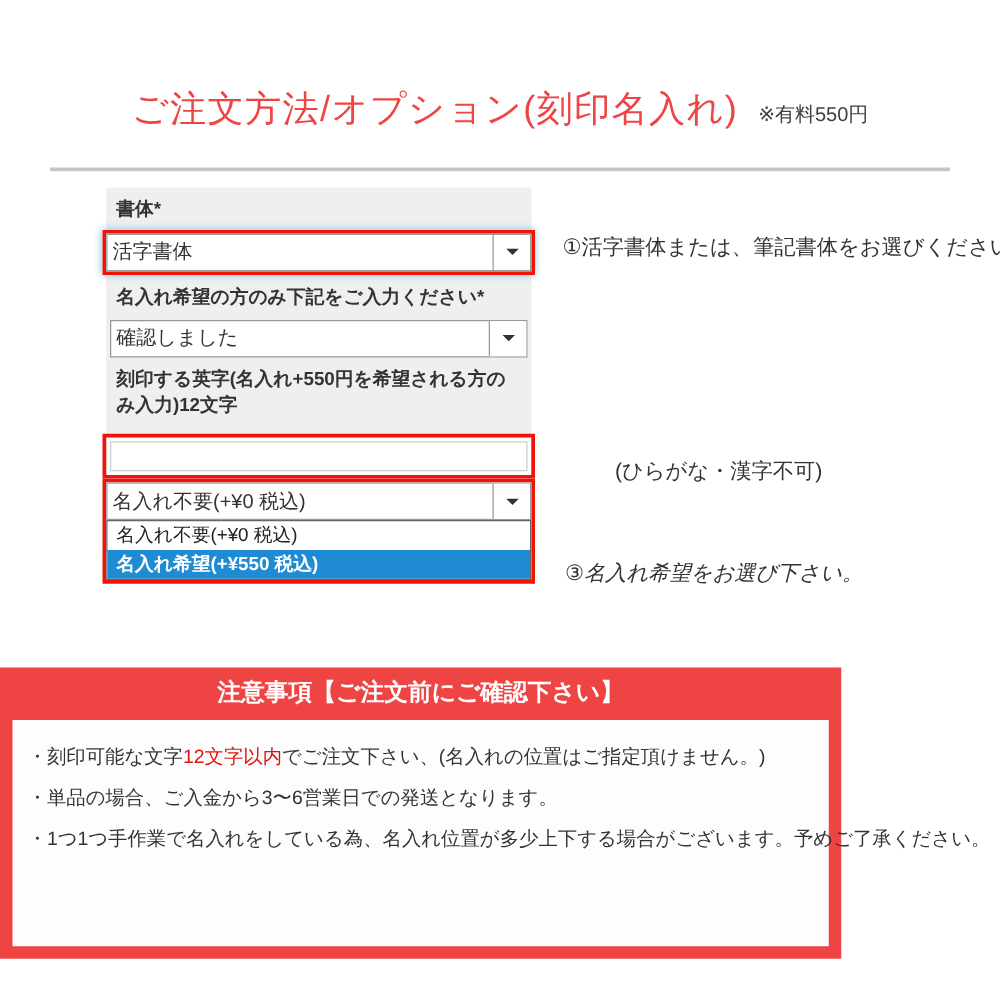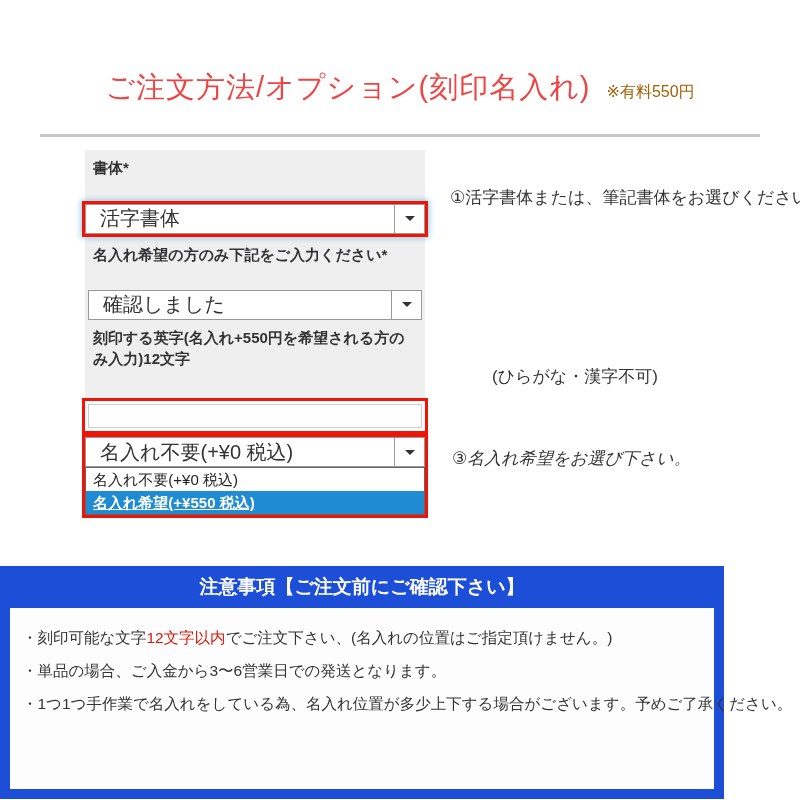--- a/index.html
+++ b/index.html
@@ -3,46 +3,46 @@
 <meta charset="utf-8">
 <style>
   html,body{margin:0;padding:0;background:#fff;}
   #screen{
     position:relative;width:800px;height:800px;overflow:hidden;background:#fff;
     font-family:"Liberation Sans","DejaVu Sans",sans-serif;color:#333;
   }
   
   .title-row{position:absolute;top:68px;left:0;right:0;text-align:center;white-space:nowrap;}
   .page-title{font-size:29px;color:#ef4444;letter-spacing:1px;}
-  .title-note{font-size:16px;color:#a16207;margin-left:16px;}
+  .title-note{font-size:16px;color:#404040;margin-left:16px;}
   .divider{position:absolute;top:134px;left:40px;width:720px;height:3px;background:#c6c6c6;}
   
   .form{position:absolute;left:85px;top:150px;width:340px;background:#efefef;}
-  .form-label{font-size:15px;font-weight:bold;color:#333;padding:7px 8px 22px 8px;line-height:1.45;}
+  .form-label{font-size:15px;font-weight:bold;color:#333;padding:7px 8px 5px 8px;line-height:1.45;}
   .red-wrap{border:3px solid #ee1408;margin:0 -3px;background:#fff;}
   .focus-glow{box-shadow:0 0 6px 1px #8fc8e8;}
   .selectbox{position:relative;height:30px;background:#fff;border:1px solid #999;
     display:flex;align-items:center;box-sizing:border-box;}
-  .selectbox .sel-text{font-size:20px;color:#333;padding-left:14px;white-space:nowrap;overflow:hidden;}
+  .selectbox .sel-text{font-size:16px;color:#333;padding-left:4px;white-space:nowrap;overflow:hidden;}
   .sel-arrow{position:absolute;top:0;right:0;width:29px;height:100%;border-left:1px solid #999;
     display:flex;align-items:center;justify-content:center;background:#fff;}
   .sel-arrow::after{content:"";width:0;height:0;border-left:5px solid transparent;
     border-right:5px solid transparent;border-top:5px solid #333;}
   .plain-select{margin:2px 3px 0 3px;align-items:center;}
   .red-wrap-input{border:3px solid #ee1408;margin:6px -3px 0 -3px;background:#fff;padding:3px;}
   .text-input{display:block;width:100%;height:24px;border:1px solid #ccc;box-sizing:border-box;
     font-size:16px;padding:0 6px;outline:none;background:#fff;}
   .dropdown-list{background:#fff;border:1px solid #666;}
   .dropdown-option{height:23px;line-height:23px;font-size:15px;padding-left:7px;color:#222;
     white-space:nowrap;overflow:hidden;}
-  .dropdown-option.selected{background:#1e8bd2;color:#fff;font-weight:bold;text-decoration:underline;}
+  .dropdown-option.selected{background:#1e8bd2;color:#fff;font-weight:bold;}
   
   .annotation{position:absolute;font-size:17px;color:#333;white-space:nowrap;}
   
-  .notice{position:absolute;left:0;top:566px;width:724px;height:233px;background:#1d4ed8;box-sizing:border-box;}
+  .notice{position:absolute;left:0;top:534px;width:673px;height:233px;background:#ef4444;box-sizing:border-box;}
   .notice-header{height:42px;line-height:42px;text-align:center;color:#fff;font-weight:bold;font-size:19px;}
   .notice-body{position:absolute;left:10px;right:10px;top:42px;bottom:10px;background:#fdfdfd;
     padding:13px 12px 0 12px;box-sizing:border-box;}
   .notice-line{font-size:15.5px;color:#333;line-height:33px;white-space:nowrap;}
   .red-text{color:#dd1408;}
 </style>
 </head>
 <body>
 
 <div id="screen">

